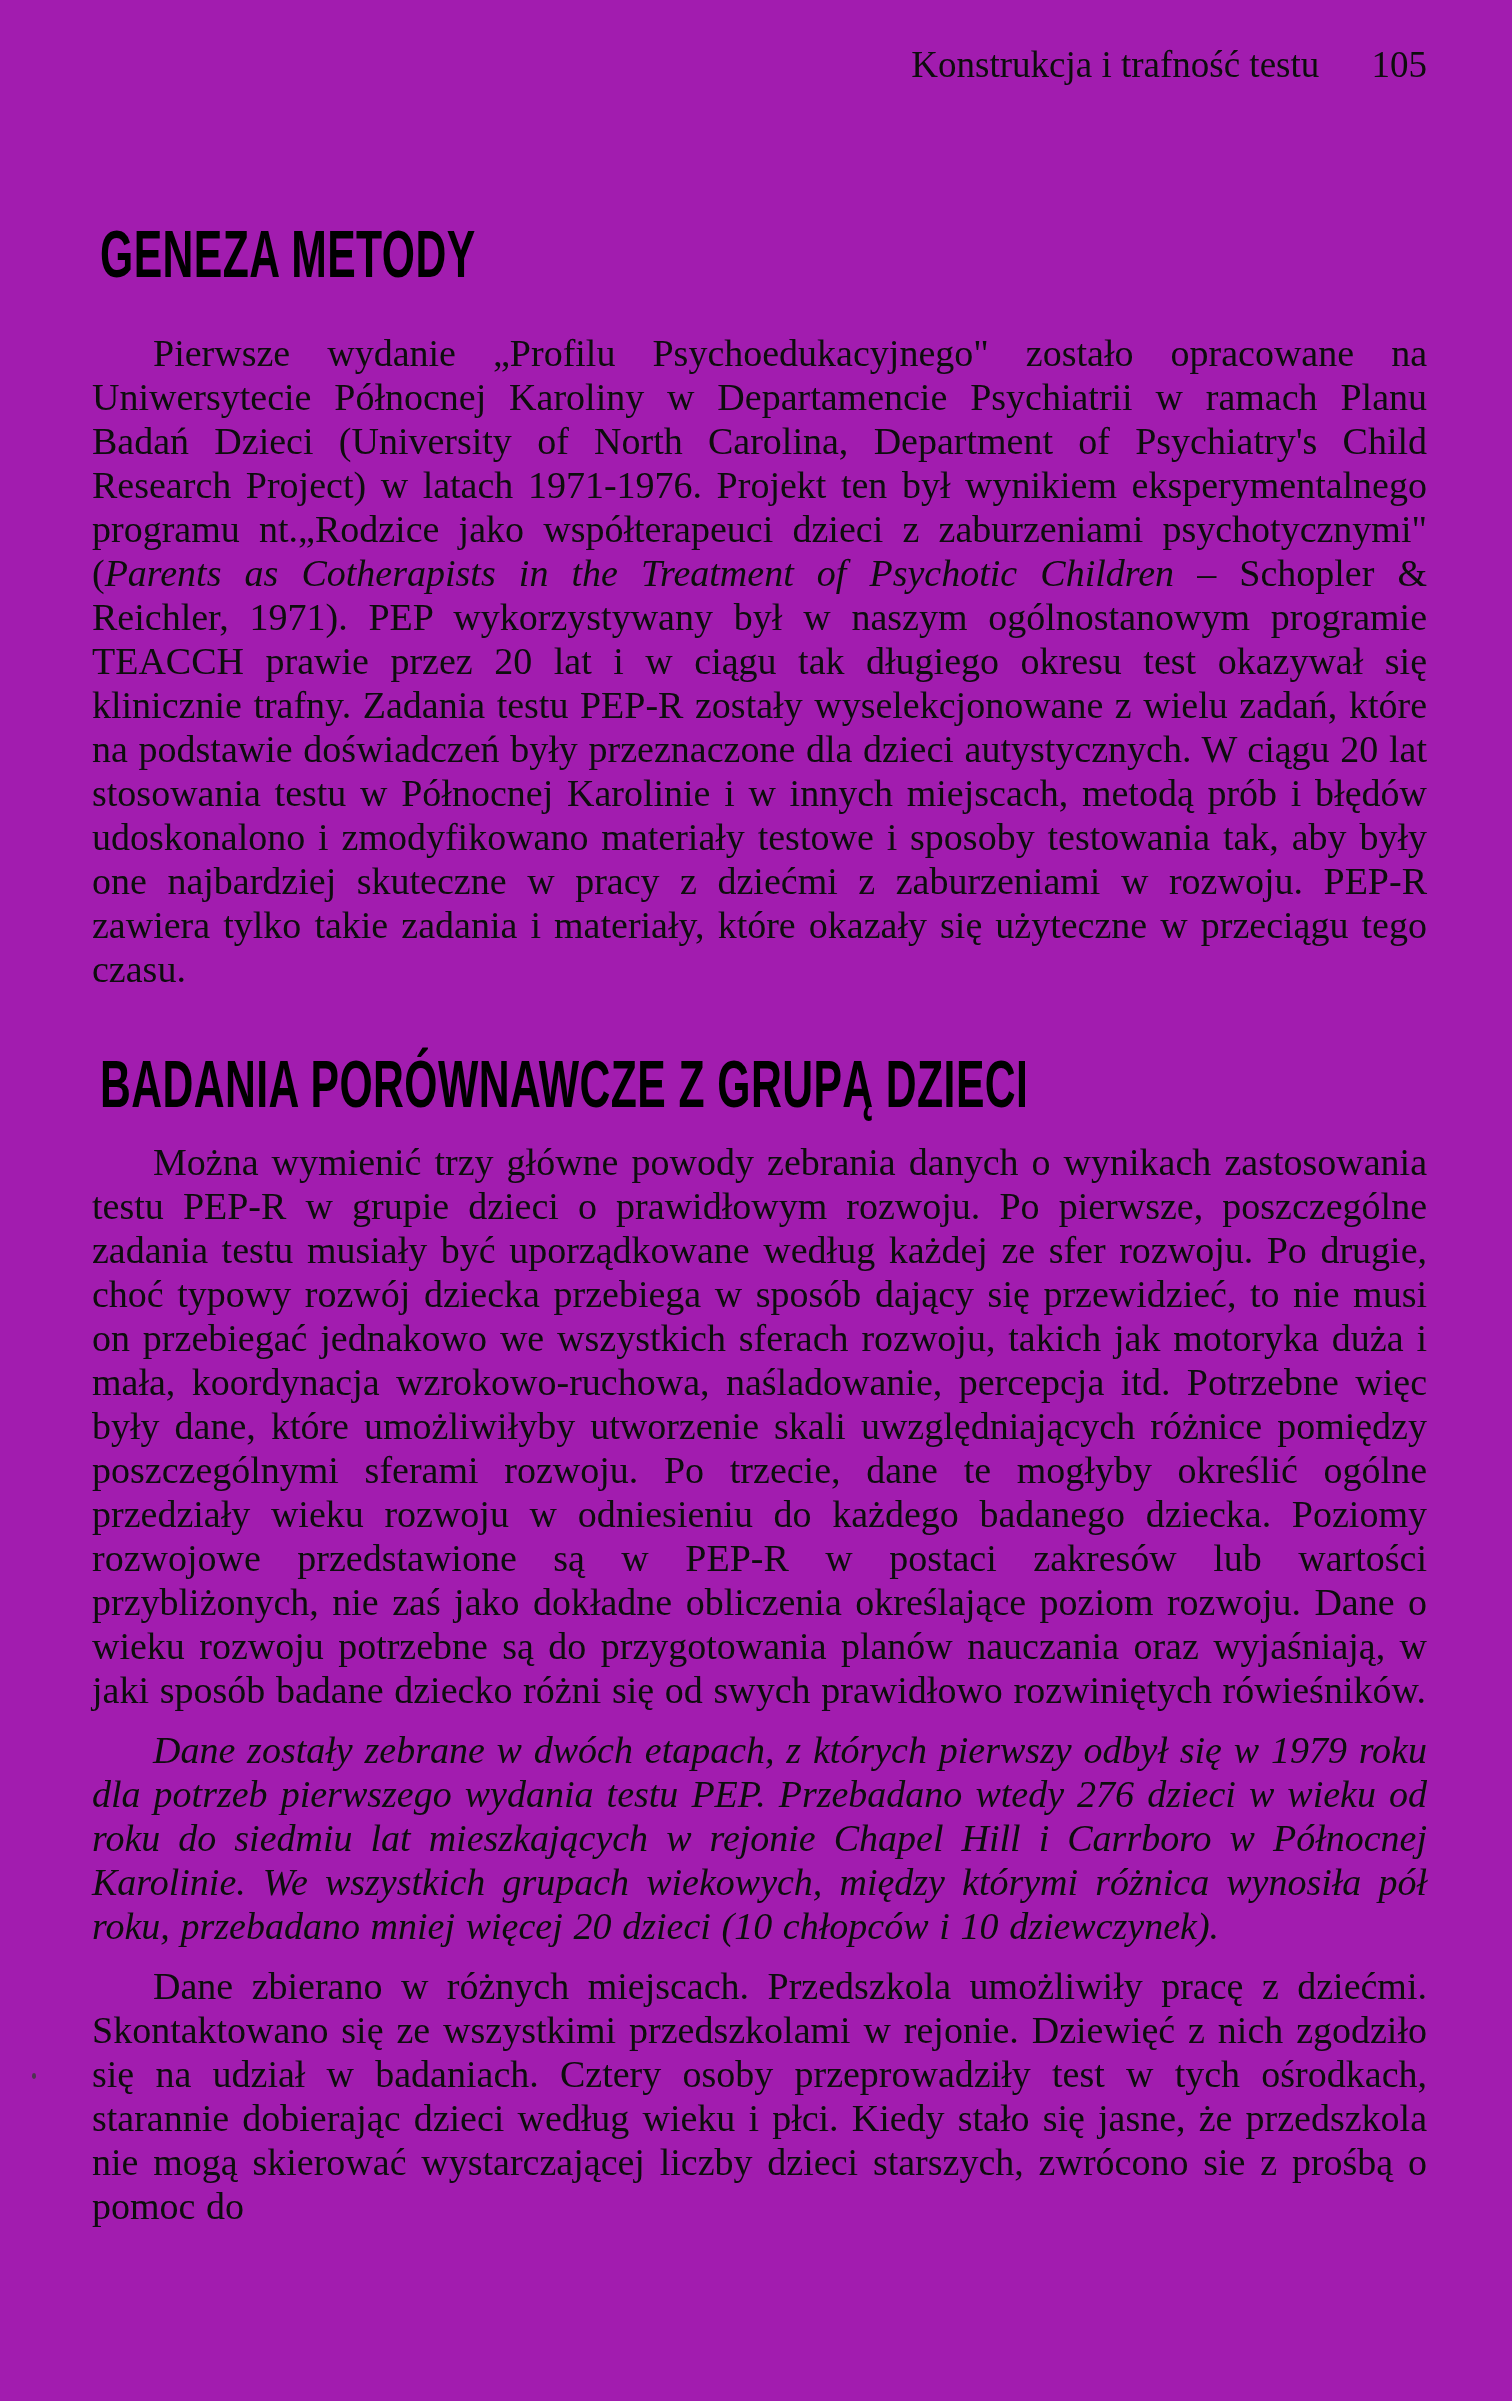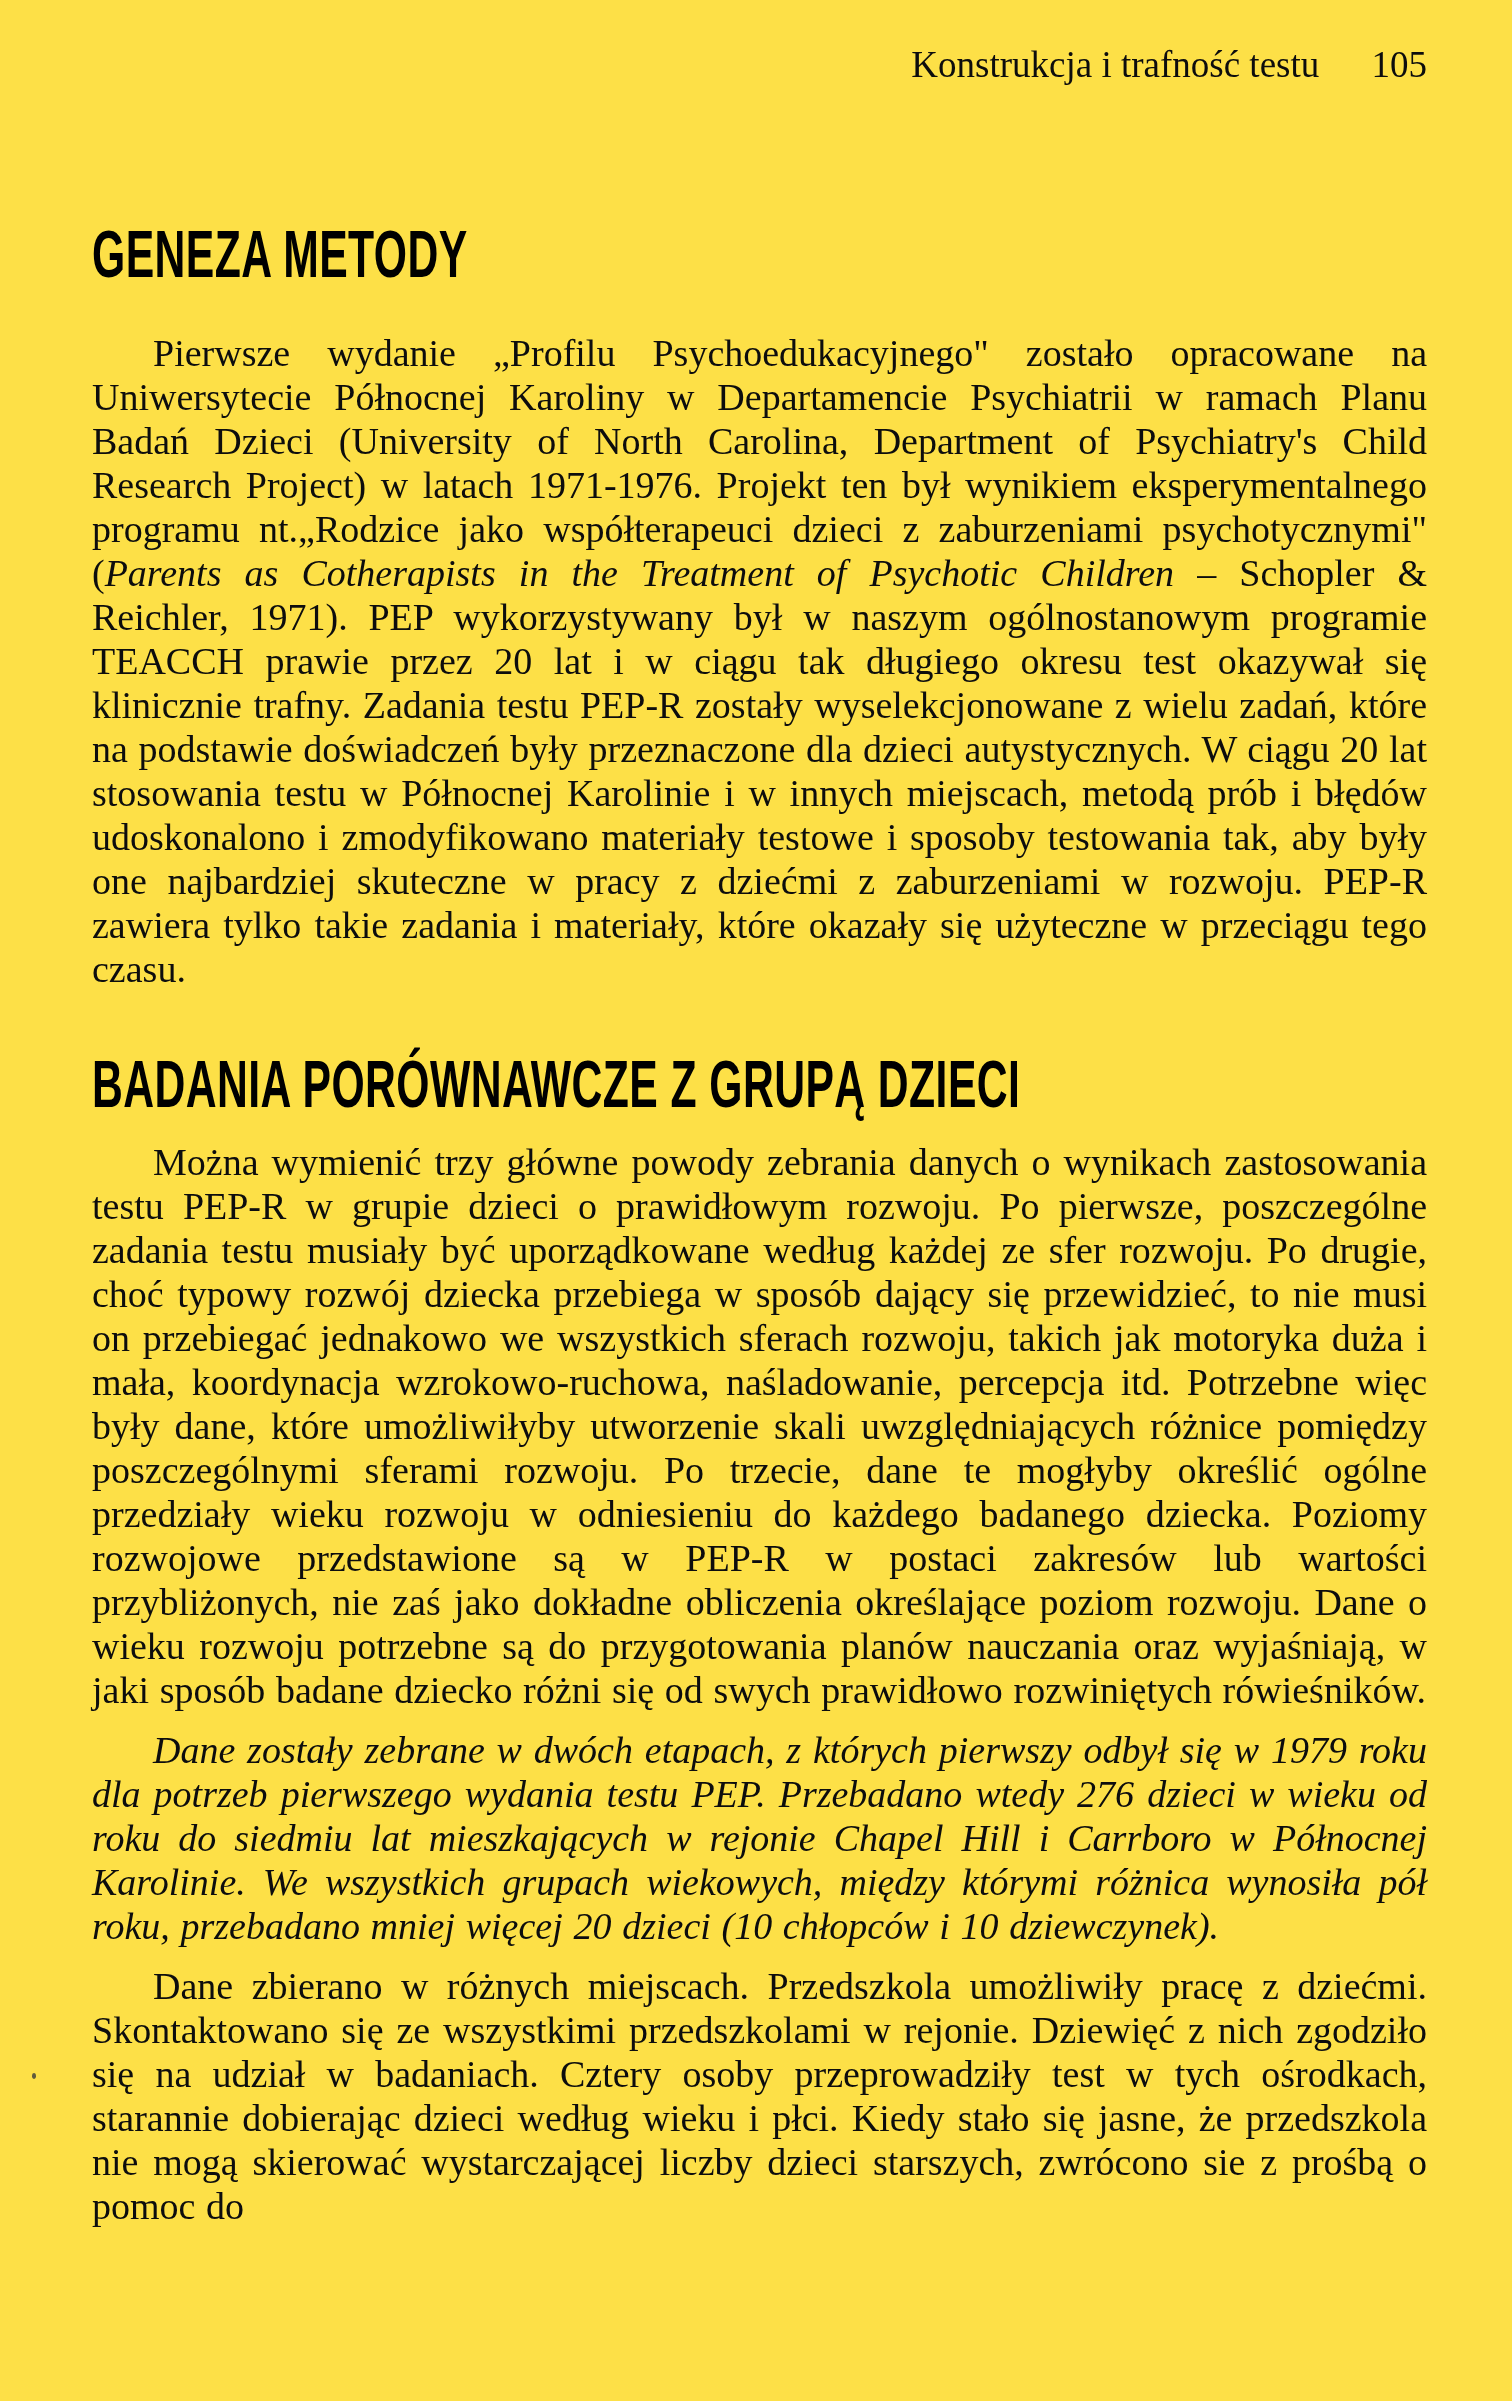--- a/index.html
+++ b/index.html
@@ -4,21 +4,21 @@
 <style>
   html, body {
     margin: 0;
     padding: 0;
     background: #ffffff;
   }
   .page {
     position: relative;
     width: 1513px;
     height: 2401px;
-    background: #fde047;
+    background: #a21caf;
     color: #0d0d0d;
     font-family: "Liberation Serif", serif;
     overflow: hidden;
     box-sizing: border-box;
   }
   .content {
     padding: 0 86px 0 92px;
   }
   
   .running-header {
@@ -30,21 +30,21 @@
   }
   .running-header .pagenum {
     display: inline-block;
     margin-left: 43px;
   }
   
   .display-heading {
     font-family: "Liberation Sans", sans-serif;
     font-weight: 700;
     color: #000;
-    margin: 0;
+    margin: 8px;
   }
   .display-heading .squeeze {
     display: inline-block;
     transform: scaleX(0.70) scaleY(1.08);
     transform-origin: left center;
     letter-spacing: 0.6px;
     white-space: nowrap;
   }
   .h1 {
     margin-top: 138px;

